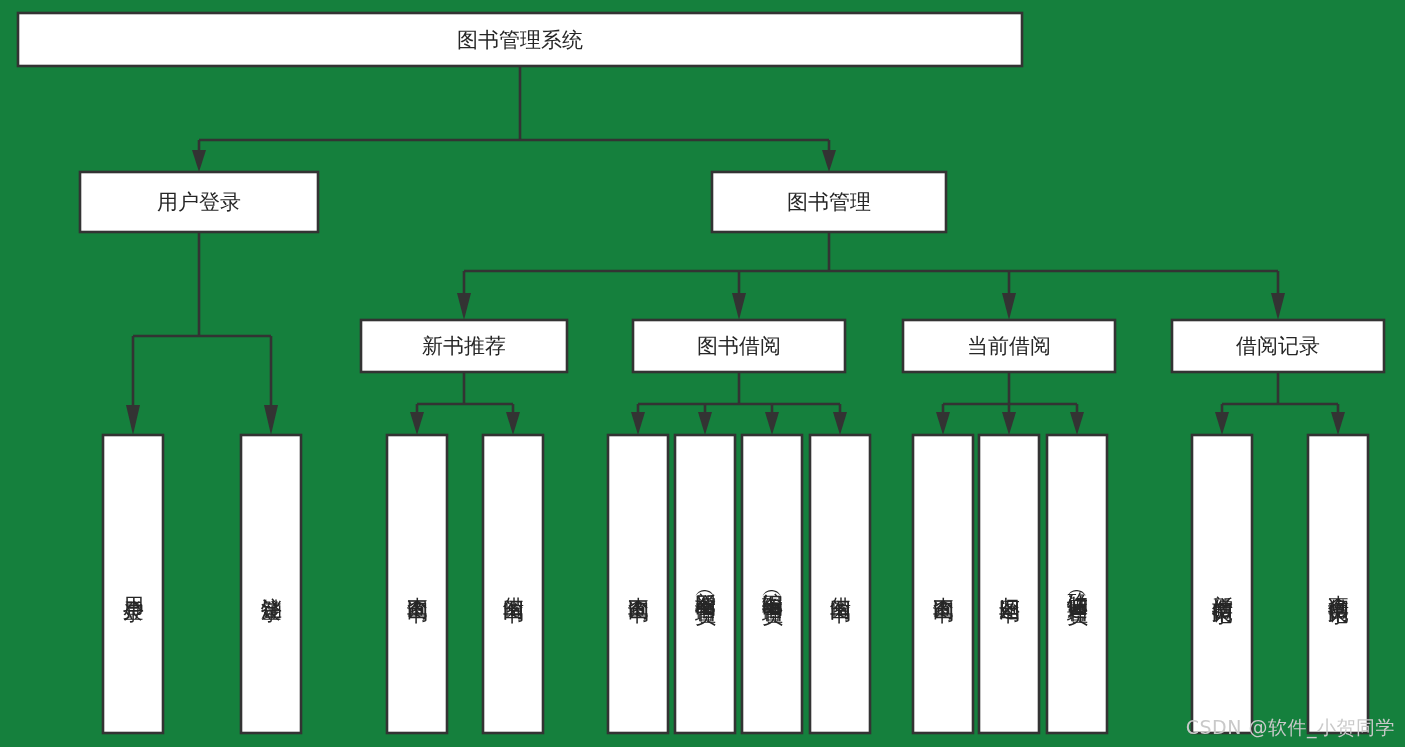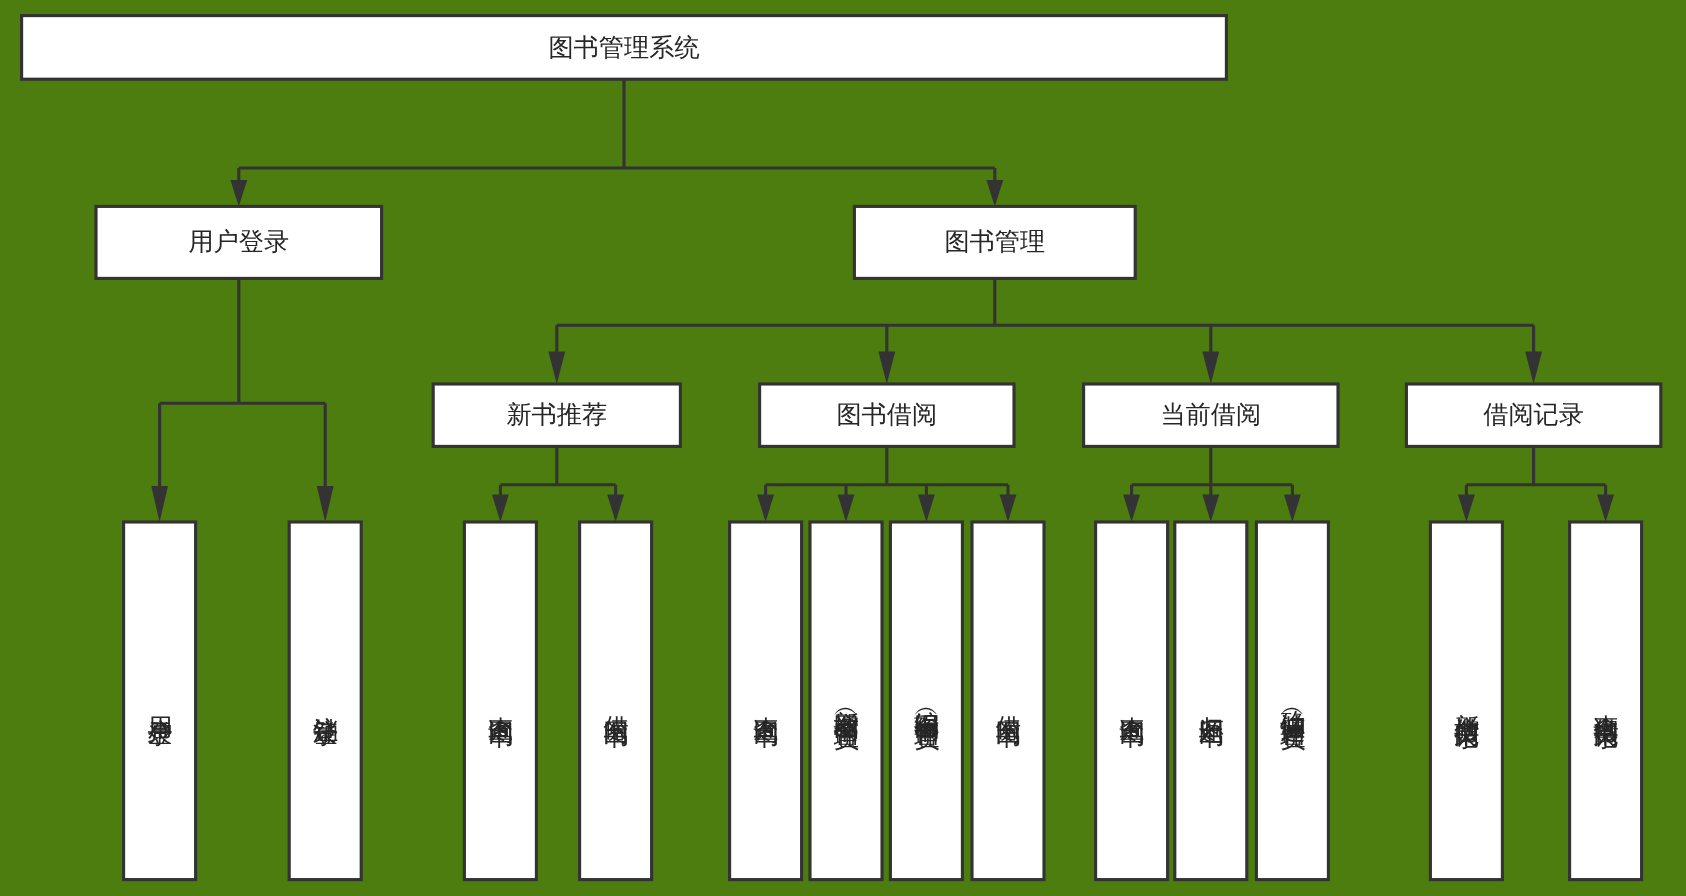--- a/index.html
+++ b/index.html
@@ -4,21 +4,21 @@
 <style>
   html, body {
     margin: 0;
     padding: 0;
     background: #ffffff;
   }
   #canvas-wrap {
     position: relative;
     width: 1405px;
     height: 747px;
-    background: #4d7c0f;
+    background: #15803d;
     overflow: hidden;
     font-family: "DejaVu Sans", "Liberation Sans", sans-serif;
   }
   svg#diagram {
     position: absolute;
     left: 0; top: 0;
     width: 1405px;
     height: 747px;
   }
   .node-rect {
@@ -196,13 +196,14 @@
   <div class="vlabel" style="left:608px;  top:435px; width:60px; height:298px;">查询图书</div>
   <div class="vlabel" style="left:675px;  top:435px; width:60px; height:298px;">新增图书（管理员）</div>
   <div class="vlabel" style="left:742px;  top:435px; width:60px; height:298px;">编辑图书（管理员）</div>
   <div class="vlabel" style="left:810px;  top:435px; width:60px; height:298px;">借阅图书</div>
   <div class="vlabel" style="left:913px;  top:435px; width:60px; height:298px;">查询图书</div>
   <div class="vlabel" style="left:979px;  top:435px; width:60px; height:298px;">归还图书</div>
   <div class="vlabel" style="left:1047px; top:435px; width:60px; height:298px;">确认归还（管理员）</div>
   <div class="vlabel" style="left:1192px; top:435px; width:60px; height:298px;">新增借阅记录</div>
   <div class="vlabel" style="left:1308px; top:435px; width:60px; height:298px;">查询借阅记录</div>
 
+  <div class="watermark">CSDN @软件_小贺同学</div>
 </div>
 
 </body></html>

